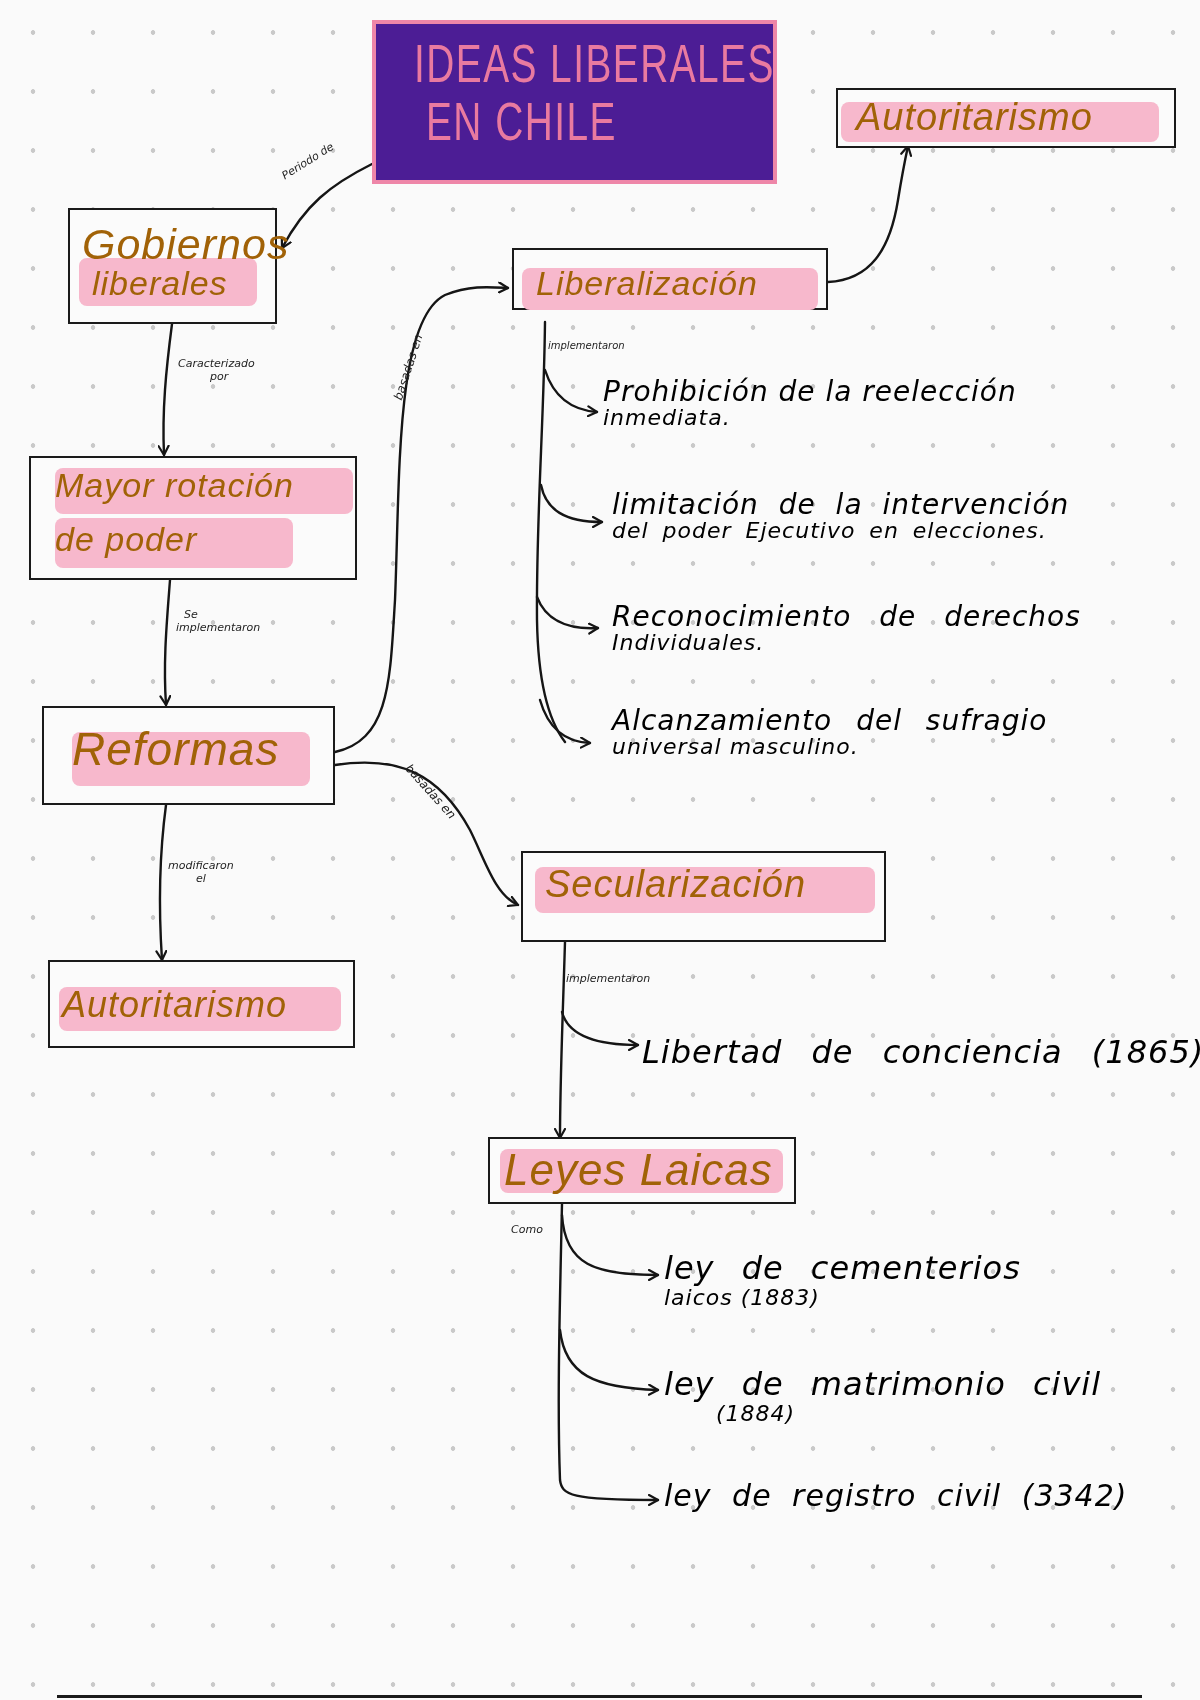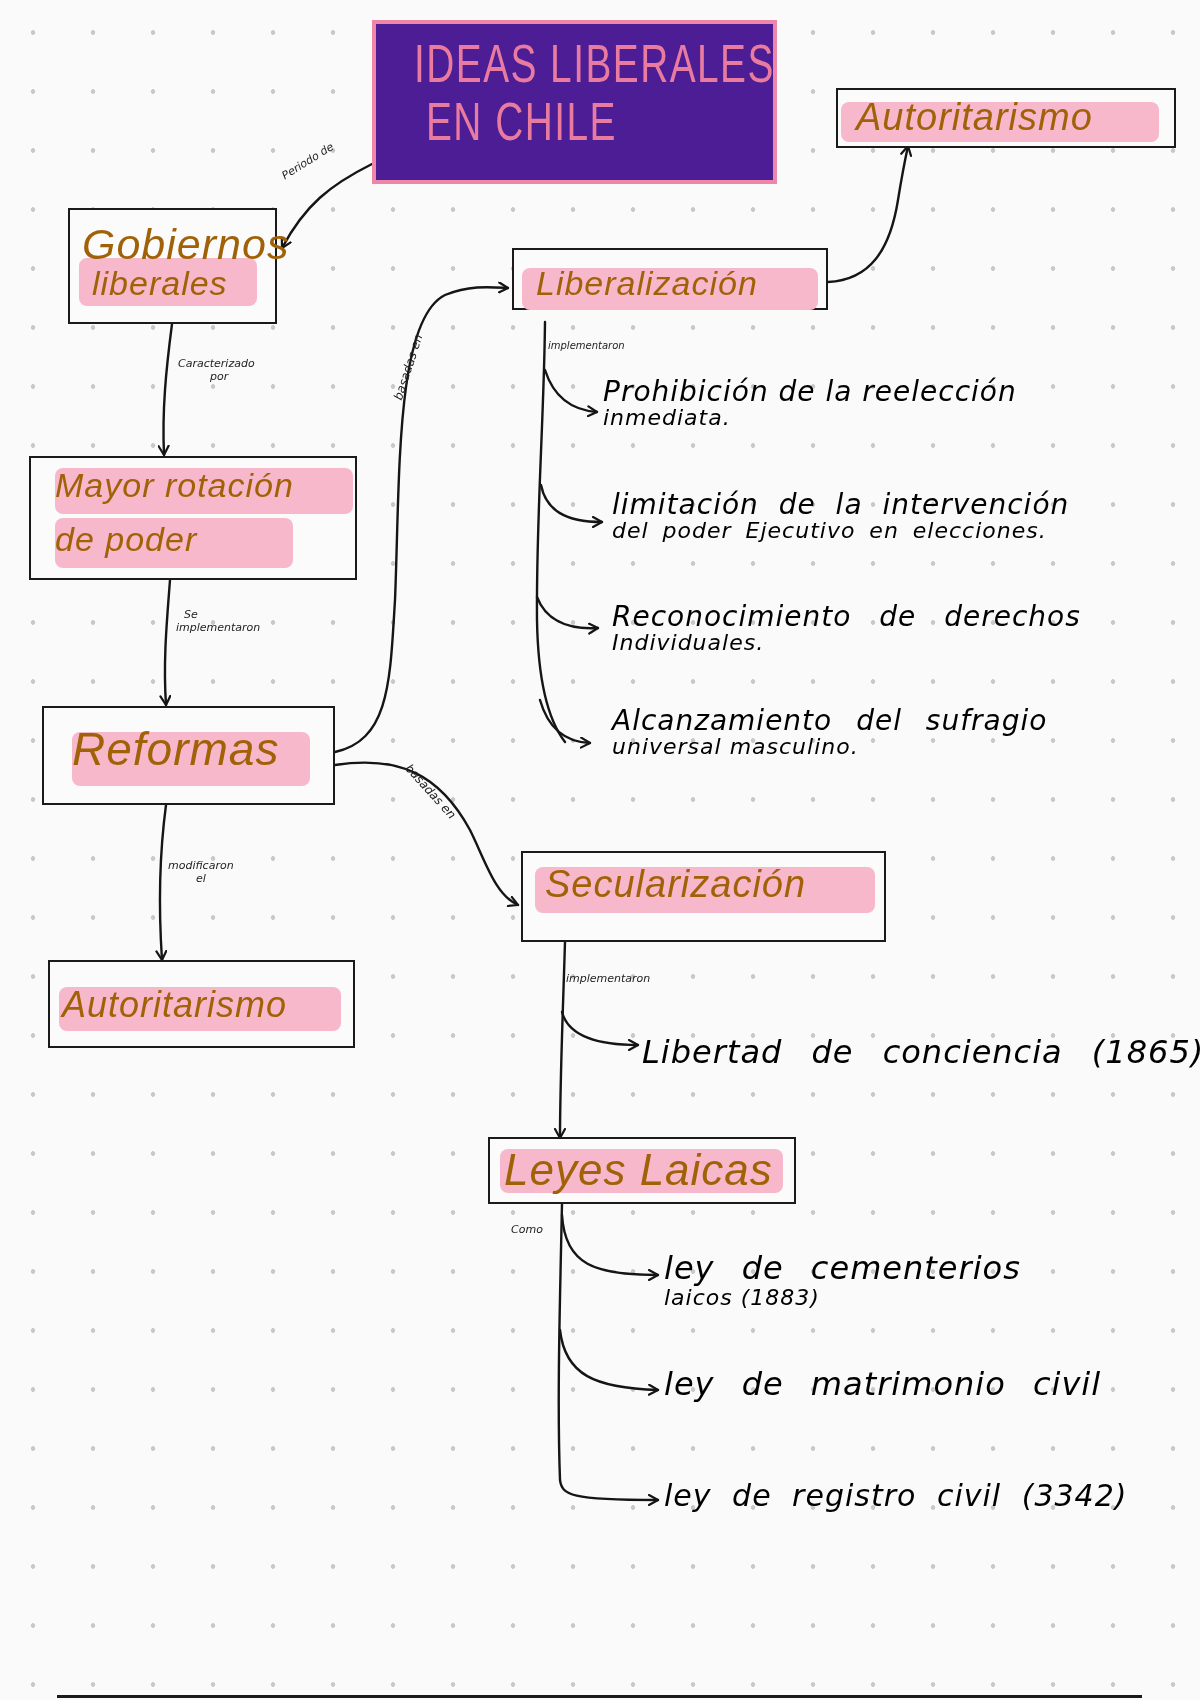--- a/index.html
+++ b/index.html
@@ -179,18 +179,19 @@
 <div class="item-text" style="left:642px; top:1036px;">
   <span class="l1" style="font-size:32px; word-spacing:18px;">Libertad de conciencia (1865)</span>
 </div>
 
 <div class="item-text" style="left:664px; top:1252px;">
   <span class="l1" style="font-size:32px; word-spacing:16px;">ley de cementerios</span>
   <span class="l2">laicos (1883)</span>
 </div>
 <div class="item-text" style="left:664px; top:1368px;">
   <span class="l1" style="font-size:32px; word-spacing:16px;">ley de matrimonio civil</span>
+  <span class="l2" style="margin-left:52px;">(1884)</span>
 </div>
 <div class="item-text" style="left:664px; top:1480px;">
   <span class="l1" style="font-size:30px; word-spacing:10px;">ley de registro civil (3342)</span>
 </div>
 
 <div class="bottom-rule"></div>
 
 </body></html>

